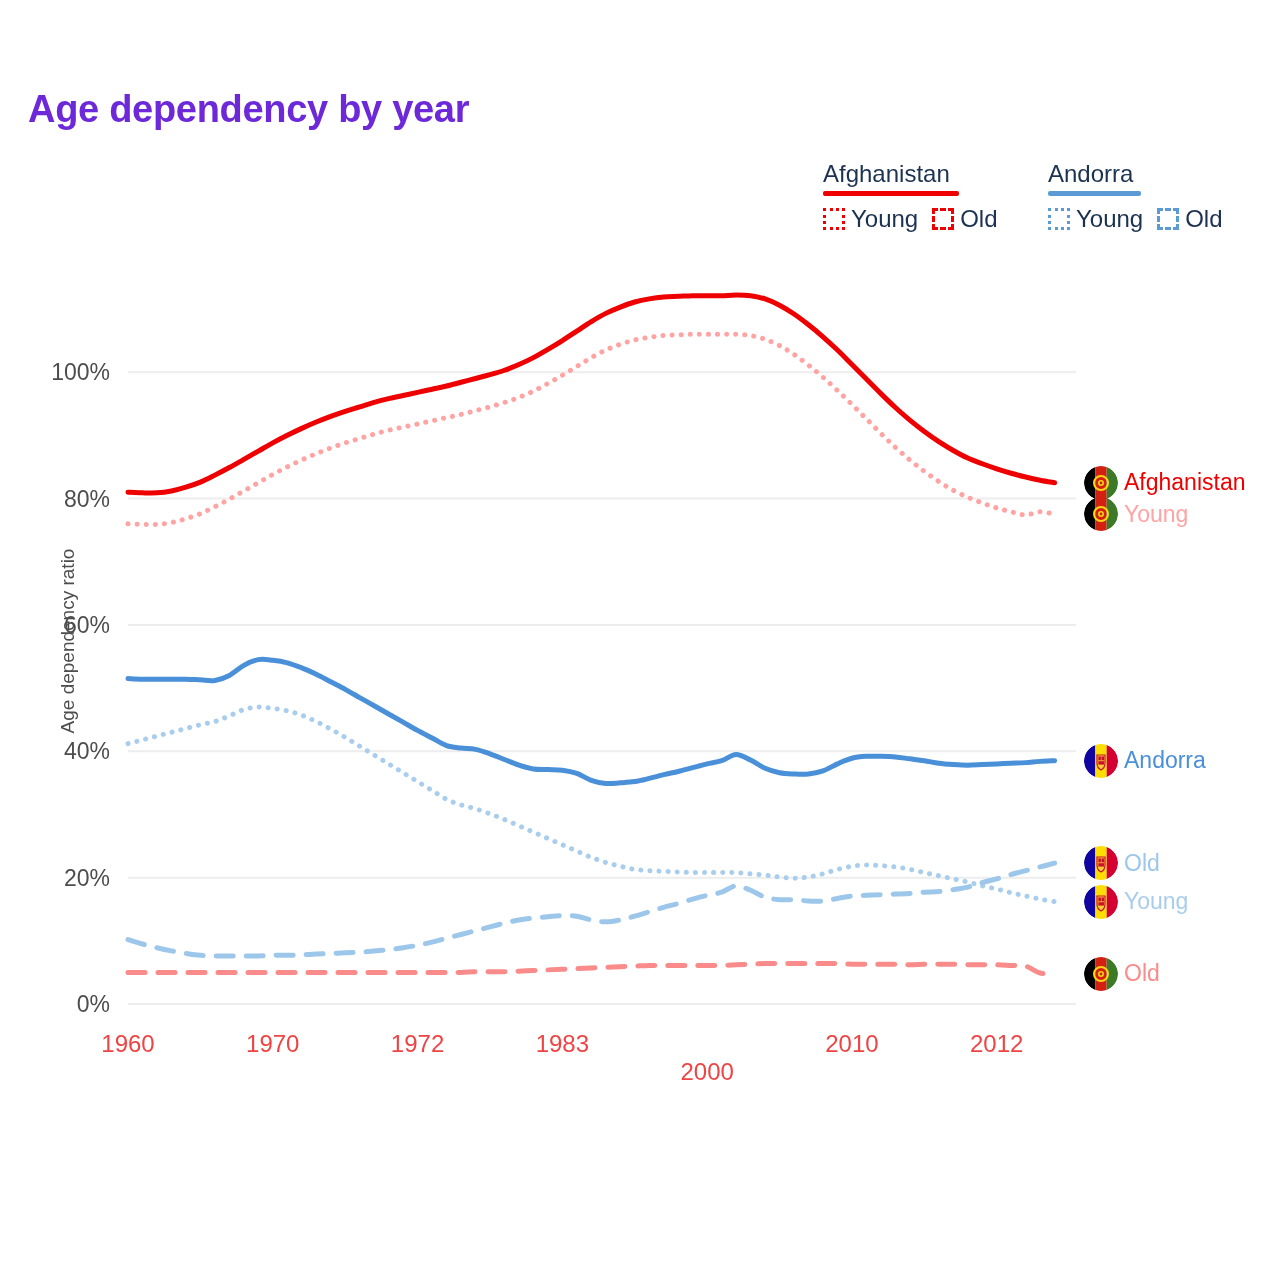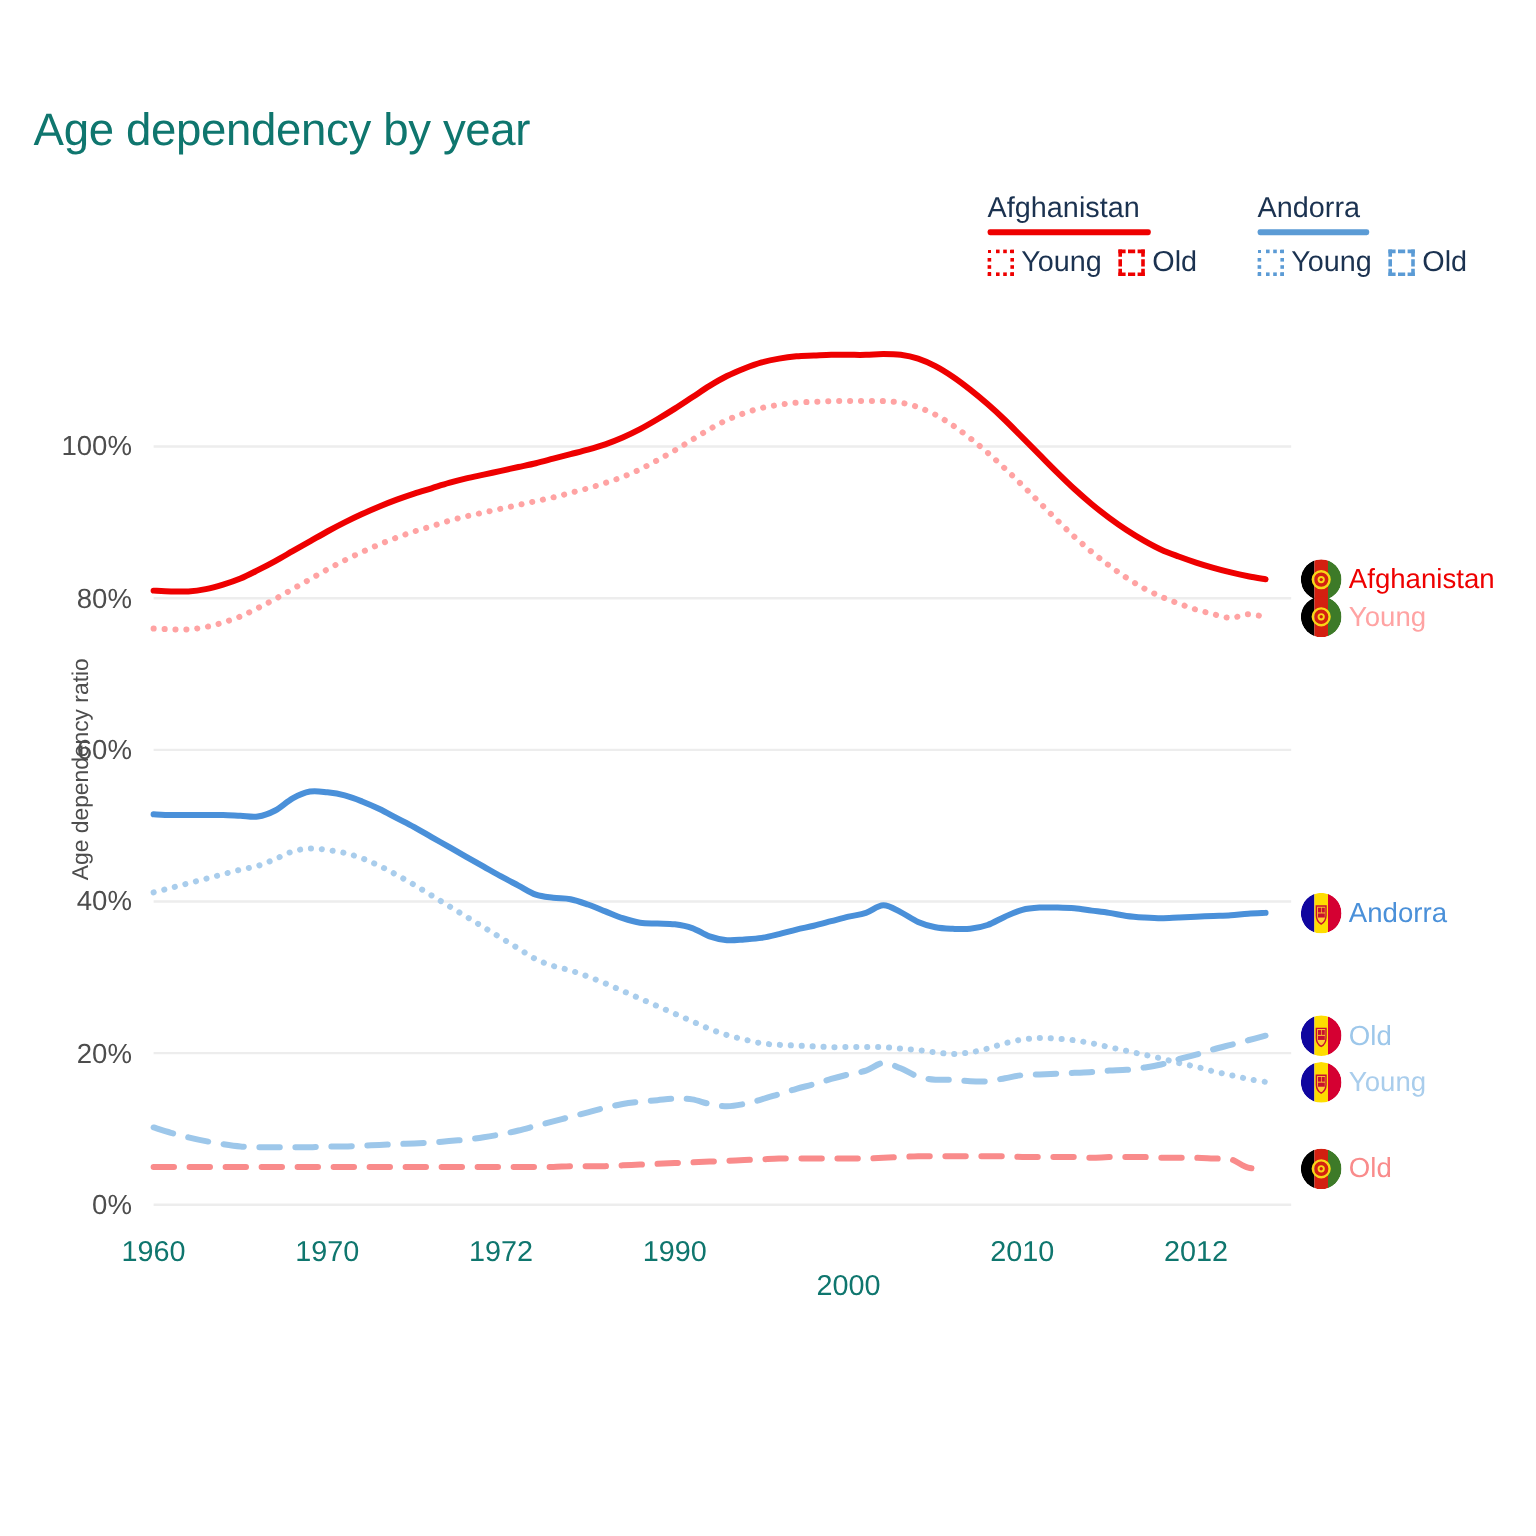--- a/index.html
+++ b/index.html
@@ -16,22 +16,22 @@
   }
   #root {
     position: absolute;
     inset: 0;
   }
   .chart-title {
     position: absolute;
     left: 28px;
     top: 88px;
     font-size: 38px;
-    font-weight: normal;
-    color: #0f766e;
+    font-weight: bold;
+    color: #6d28d9;
     letter-spacing: -0.3px;
     white-space: nowrap;
   }
   
   .legend {
     position: absolute;
     left: 810px;
     top: 160px;
     width: 460px;
     height: 90px;
@@ -109,21 +109,21 @@
     text-align: right;
     font-size: 23px;
     color: #4d4d4d;
     transform: translateY(-50%);
   }
   .xtick {
     position: absolute;
     width: 120px;
     text-align: center;
     font-size: 24px;
-    color: #0f766e;
+    color: #ef4444;
     transform: translateX(-50%);
   }
   .year-watermark {
     position: absolute;
     left: 888px;
     top: 296px;
     font-size: 78px;
     font-weight: bold;
     color: #bfbfbf;
     letter-spacing: 0px;
@@ -205,21 +205,21 @@
         <div class="ytick" style="top: 877.628px; left: -10px; width: 120px;">20%</div>
         <div class="ytick" style="top: 751.257px; left: -10px; width: 120px;">40%</div>
         <div class="ytick" style="top: 624.885px; left: -10px; width: 120px;">60%</div>
         <div class="ytick" style="top: 498.513px; left: -10px; width: 120px;">80%</div>
         <div class="ytick" style="top: 372.142px; left: -10px; width: 120px;">100%</div>
       </div>
     <div id="xticks">
         <div class="xtick" style="left: 128px; top: 1030px;">1960</div>
         <div class="xtick" style="left: 272.785px; top: 1030px;">1970</div>
         <div class="xtick" style="left: 417.571px; top: 1030px;">1972</div>
-        <div class="xtick" style="left: 562.356px; top: 1030px;">1990</div>
+        <div class="xtick" style="left: 562.356px; top: 1030px;">1983</div>
         <div class="xtick" style="left: 707.141px; top: 1058px;">2000</div>
         <div class="xtick" style="left: 851.926px; top: 1030px;">2010</div>
         <div class="xtick" style="left: 996.712px; top: 1030px;">2012</div>
       </div>
     <svg id="plot-svg" width="1280" height="1280" style="position:absolute;left:0;top:0;">
         <line x1="128" x2="1076" y1="1004" y2="1004" stroke="#ededed" stroke-width="2"></line>
         <line x1="128" x2="1076" y1="877.6283185840708" y2="877.6283185840708" stroke="#ededed" stroke-width="2"></line>
         <line x1="128" x2="1076" y1="751.2566371681417" y2="751.2566371681417" stroke="#ededed" stroke-width="2"></line>
         <line x1="128" x2="1076" y1="624.8849557522124" y2="624.8849557522124" stroke="#ededed" stroke-width="2"></line>
         <line x1="128" x2="1076" y1="498.5132743362832" y2="498.5132743362832" stroke="#ededed" stroke-width="2"></line>

